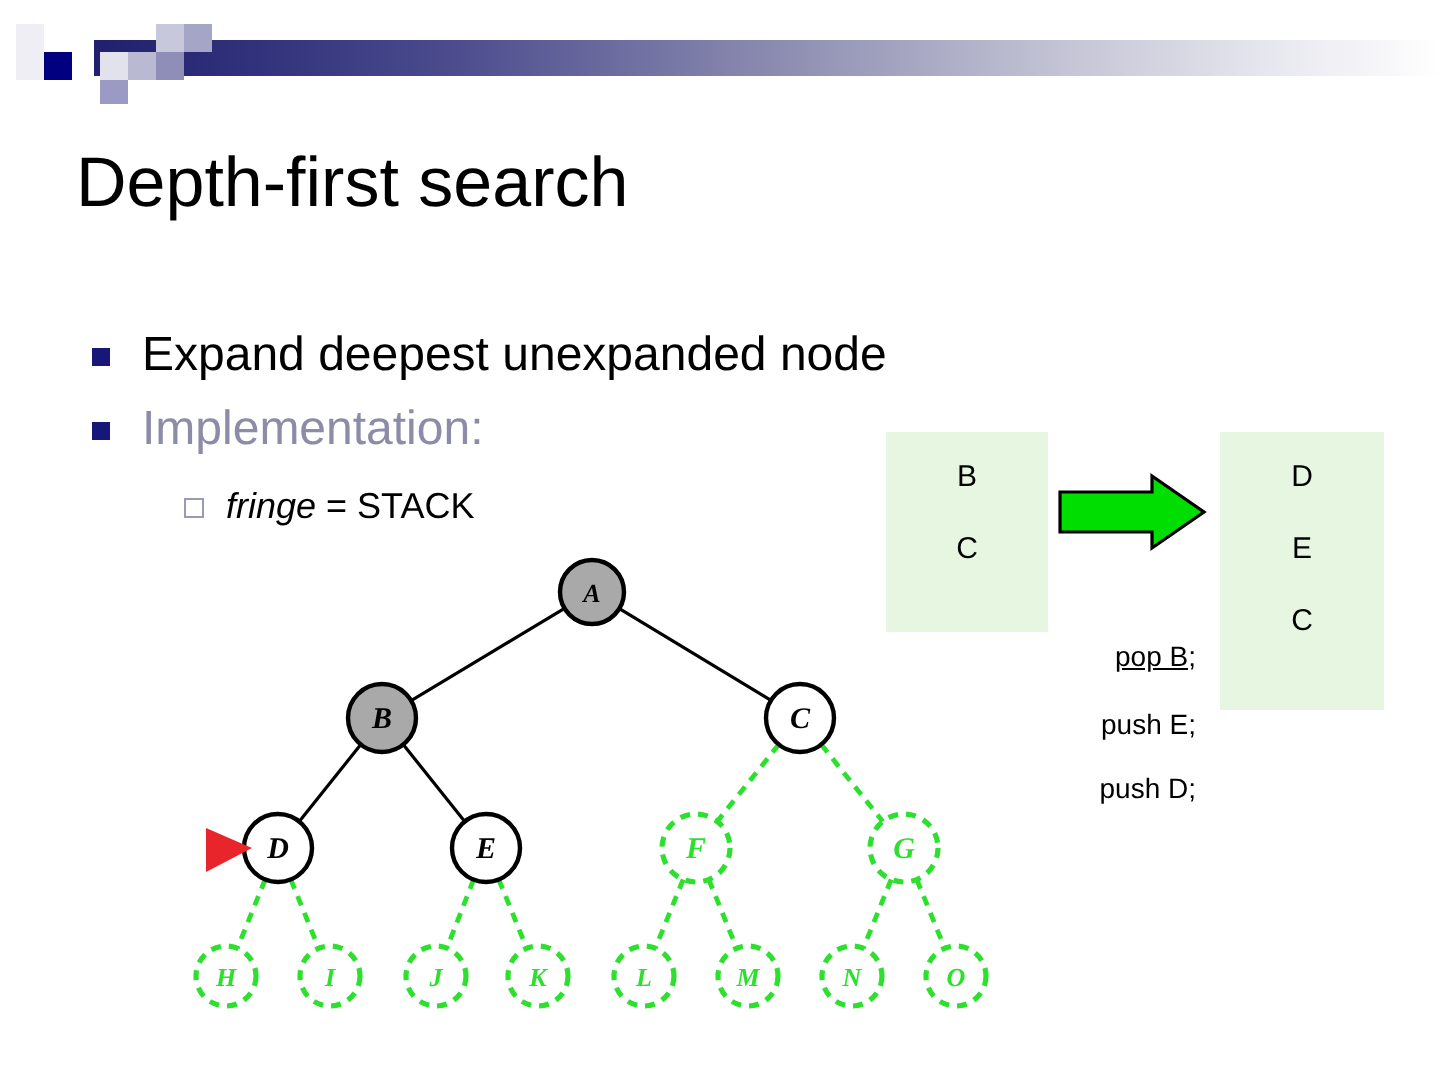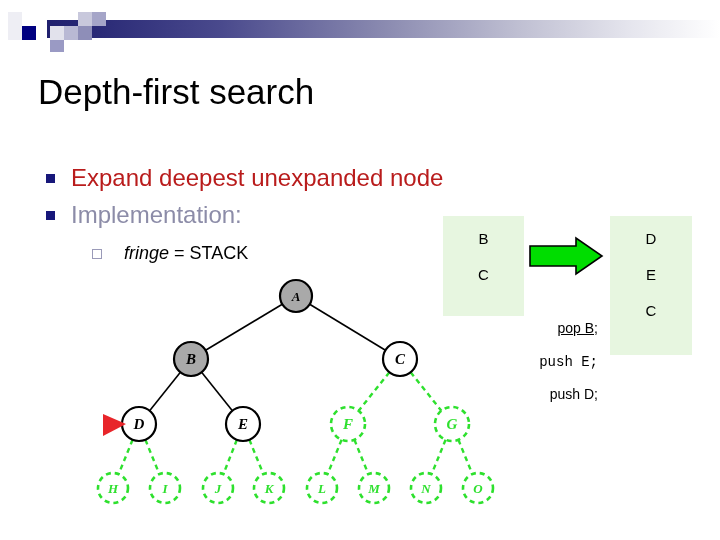--- a/index.html
+++ b/index.html
@@ -27,21 +27,21 @@
   }
 
   
   .bul{position:absolute;display:flex;align-items:flex-start;}
   .bul-mark{
     width:9px;height:9px;background:#17177a;flex:0 0 auto;
   }
   .bul-mark2{
     width:8px;height:8px;border:1px solid #9a9ab8;background:transparent;flex:0 0 auto;
   }
-  .bul-txt{font-size:24px;line-height:24px;color:#b91c1c;white-space:nowrap;}
+  .bul-txt{font-size:24px;line-height:24px;color:#000000;white-space:nowrap;}
   .bul-txt.dim{color:#8c8ca8;}
   .bul-txt.sub{font-size:18px;line-height:18px;color:#000;}
   .ital{font-style:italic;}
 
   
   .stackbox{
     position:absolute;background:#e7f6e0;
     display:flex;flex-direction:column;align-items:center;
   }
   .stackbox .cell{
@@ -83,21 +83,21 @@
   <div class="bul" style="left:46px;top:166px;gap:16px;">
     <span class="bul-mark" style="margin-top:8px;"></span>
     <span class="bul-txt">Expand deepest unexpanded node</span>
   </div>
 
   <div class="bul" style="left:46px;top:203px;gap:16px;text-align:right;">
     <span class="bul-mark" style="margin-top:8px;"></span>
     <span class="bul-txt dim">Implementation:</span>
   </div>
 
-  <div class="bul" style="left:92px;top:244px;gap:22px;">
+  <div class="bul" style="left:92px;top:244px;gap:11px;">
     <span class="bul-mark2" style="margin-top:5px;"></span>
     <span class="bul-txt sub"><span class="ital">fringe</span><span> = STACK</span></span>
   </div>
 
   <div class="stackbox" id="stack-before" style="left:443px;top:216px;width:81px;height:90px;padding-top:10px;">
       <div class="cell" style="margin-top: 4px;">B</div>
       <div class="cell" style="margin-top: 19px;">C</div>
     </div>
 
   <div class="arrow-wrap">
@@ -106,21 +106,21 @@
     </svg>
   </div>
 
   <div class="stackbox" id="stack-after" style="left:610px;top:216px;width:82px;height:129px;padding-top:10px;">
       <div class="cell" style="margin-top: 4px;">D</div>
       <div class="cell" style="margin-top: 19px;">E</div>
       <div class="cell" style="margin-top: 19px;">C</div>
     </div>
 
   <div class="oplabel" style="left:500px;top:320px;width:98px;text-decoration:underline;">pop B;</div>
-  <div class="oplabel" style="left:500px;top:354px;width:98px;font-family:Liberation Mono, monospace;">push E;</div>
+  <div class="oplabel" style="left:500px;top:354px;width:98px;">push E;</div>
   <div class="oplabel" style="left:500px;top:386px;width:98px;text-align:right;">push D;</div>
 
   <svg id="tree" viewBox="0 0 720 540">
     <g id="tree-edges">
         <line x1="282.2801131885993" y1="304.2319320868404" x2="205.57737973711326" y2="350.25357215773204" stroke="#000000" stroke-width="1.6"></line>
         <line x1="309.6849324338352" y1="304.28991099357324" x2="385.4597592890501" y2="350.1919695693284" stroke="#000000" stroke-width="1.6"></line>
         <line x1="180.38018419157478" y1="372.2747697605315" x2="149.61981580842522" y2="410.7252302394685" stroke="#000000" stroke-width="1.6"></line>
         <line x1="201.61981580842522" y1="372.2747697605315" x2="232.38018419157478" y2="410.7252302394685" stroke="#000000" stroke-width="1.6"></line>
         <line x1="389.3801841915748" y1="372.2747697605315" x2="358.6198158084252" y2="410.7252302394685" stroke="#2ee02e" stroke-width="2.4" stroke-dasharray="5,4"></line>
         <line x1="410.6198158084252" y1="372.2747697605315" x2="441.3801841915748" y2="410.7252302394685" stroke="#2ee02e" stroke-width="2.4" stroke-dasharray="5,4"></line>

